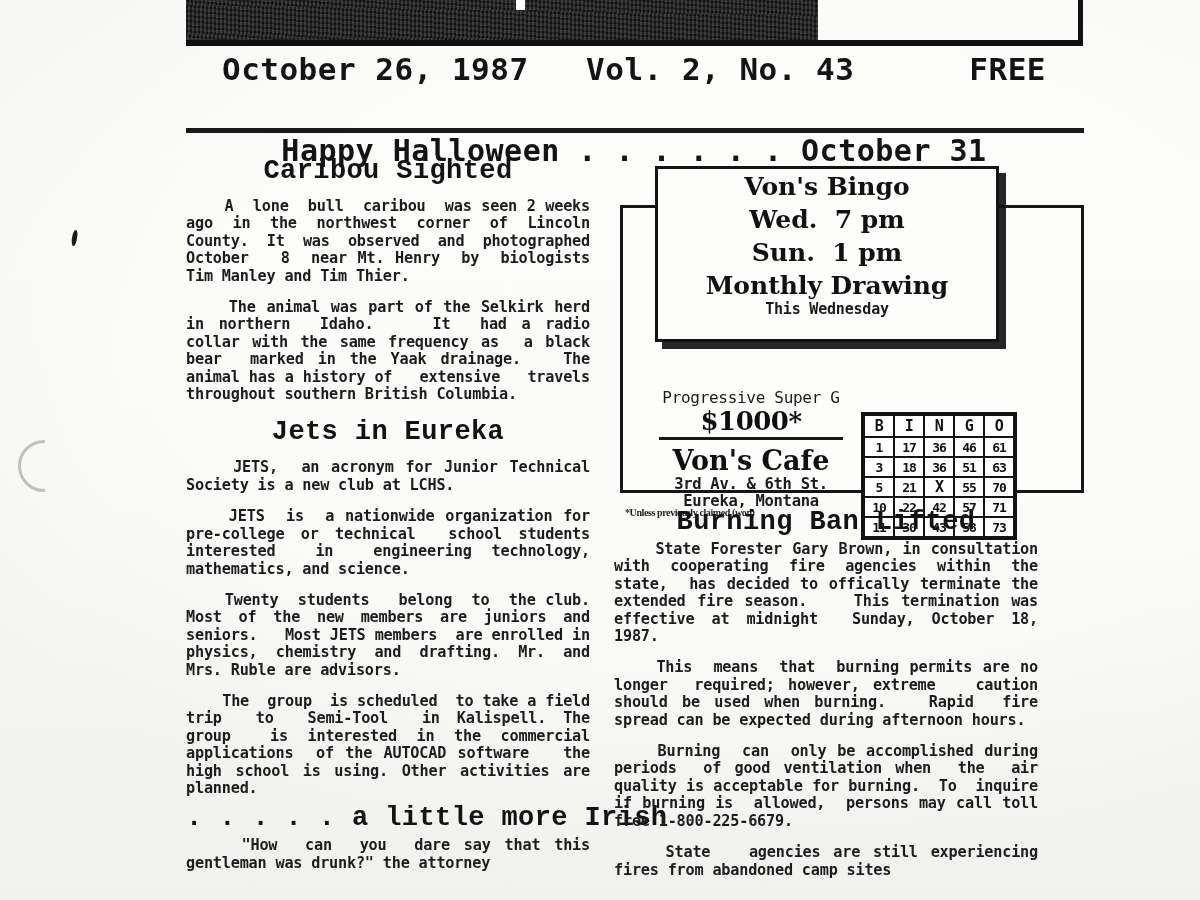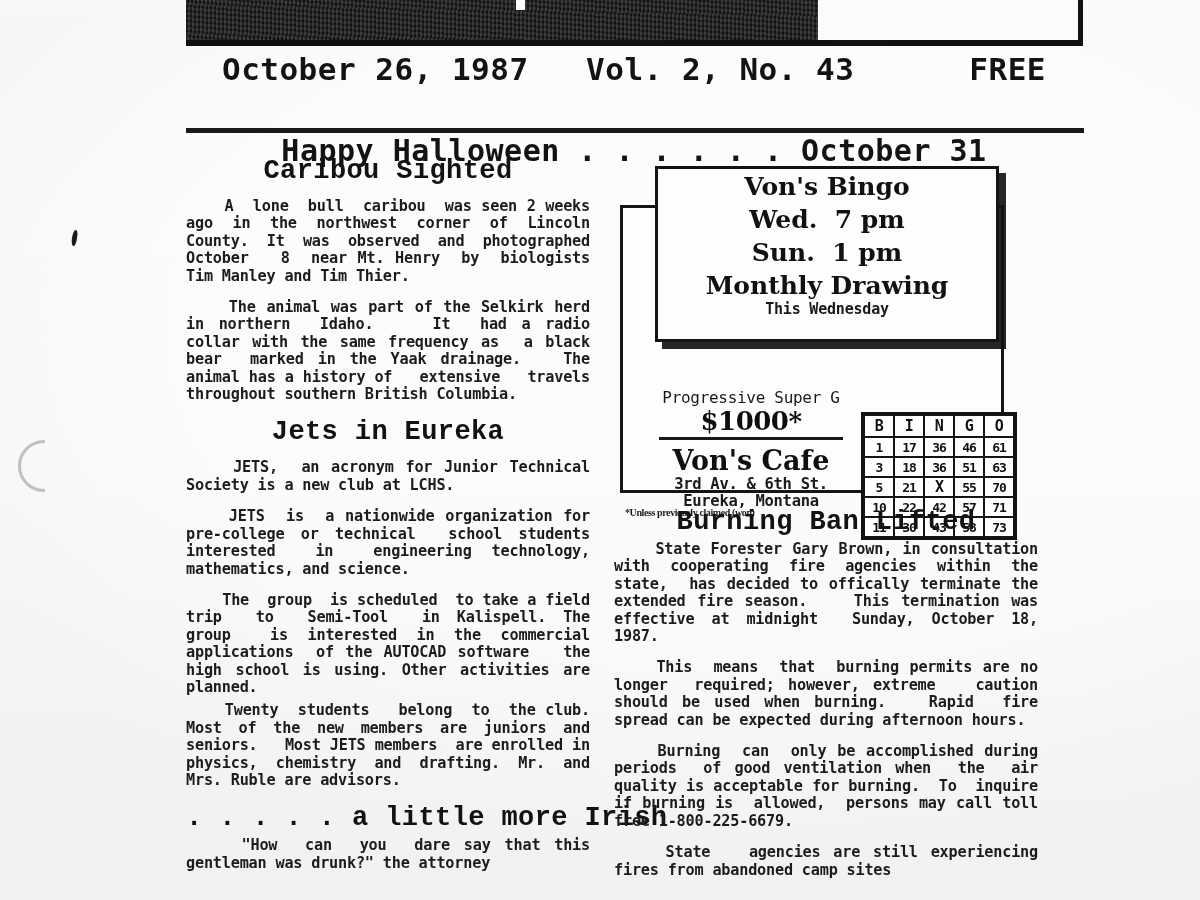--- a/index.html
+++ b/index.html
@@ -83,21 +83,21 @@
     text-align:justify;
     white-space:pre-wrap;
     letter-spacing:-0.2px;
     font-weight:bold;
   }
   p.body.last{margin-bottom:6px;}
 
   
   .ad-wrap{position:absolute;left:614px;top:160px;width:424px;height:348px;}
   .ad-outer{
-    position:absolute;left:6px;top:45px;width:384px;height:288px;
+    position:absolute;left:6px;top:45px;width:464px;height:288px;
     border:3px solid #151515;
     background:#fdfdfc;
     box-sizing:border-box;
   }
   .ad-inner{
     position:absolute;left:41px;top:6px;width:344px;height:176px;
     border:3px solid #141414;
     background:#fdfdfc;
     box-sizing:border-box;
     z-index:3;
@@ -195,22 +195,22 @@
 
   <div class="col col-left">
 
     <div class="headline">Caribou Sighted</div>
     <p class="body">    A  lone  bull  caribou  was seen 2 weeks ago in the northwest corner of Lincoln  County. It was observed and photographed   October   8  near Mt. Henry  by  biologists  Tim Manley and Tim Thier.</p>
     <p class="body">    The animal was part of the Selkirk herd in northern  Idaho.    It  had a radio  collar with the same frequency as  a black bear  marked in the Yaak drainage.   The animal has a history of   extensive   travels   throughout southern British Columbia.</p>
 
     <div class="headline">Jets in Eureka</div>
     <p class="body">    JETS,  an acronym for Junior Technical Society is a new club at LCHS.</p>
     <p class="body">    JETS  is  a nationwide organization for  pre-college or technical  school students  interested  in  engineering technology, mathematics, and science.</p>
+    <p class="body">    Twenty  students   belong  to  the club.     Most of the new members are juniors and seniors.   Most JETS members  are enrolled in physics, chemistry and drafting. Mr. and  Mrs. Ruble are advisors.</p>
     <p class="body last">    The  group  is scheduled  to take a field  trip  to  Semi-Tool  in Kalispell. The   group  is interested in the commercial   applications  of the AUTOCAD software   the   high school is using. Other activities are planned.</p>
-    <p class="body">    Twenty  students   belong  to  the club.     Most of the new members are juniors and seniors.   Most JETS members  are enrolled in physics, chemistry and drafting. Mr. and  Mrs. Ruble are advisors.</p>
 
     <div class="headline tight">. . . . . a little more Irish</div>
     <p class="body">    "How  can  you  dare say that this gentleman was drunk?" the attorney</p>
   </div>
 
   <div class="ad-wrap">
     <div class="ad-outer">
 
       <div class="ad-lower">
         <div class="ad-left">

